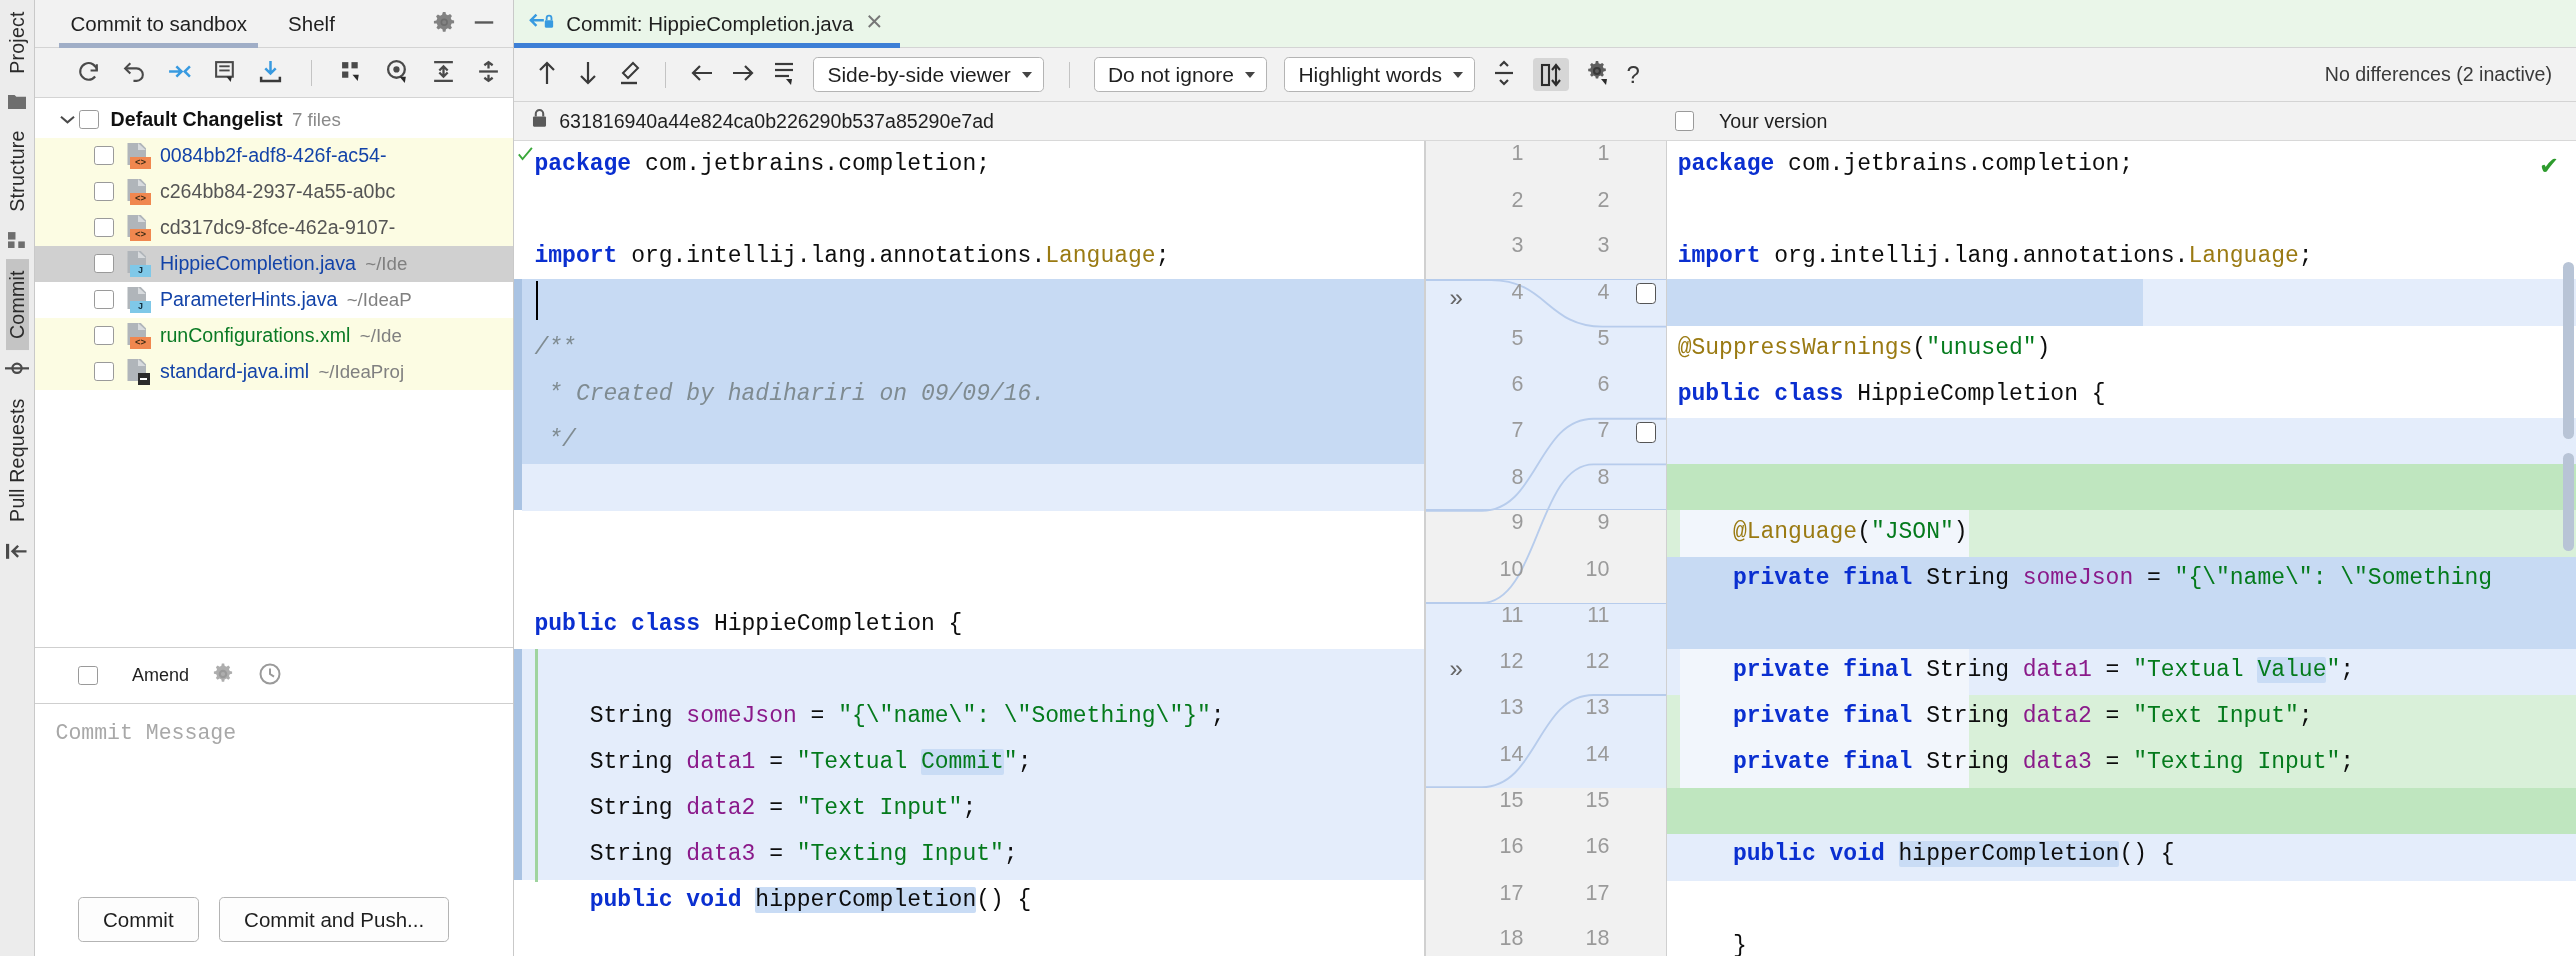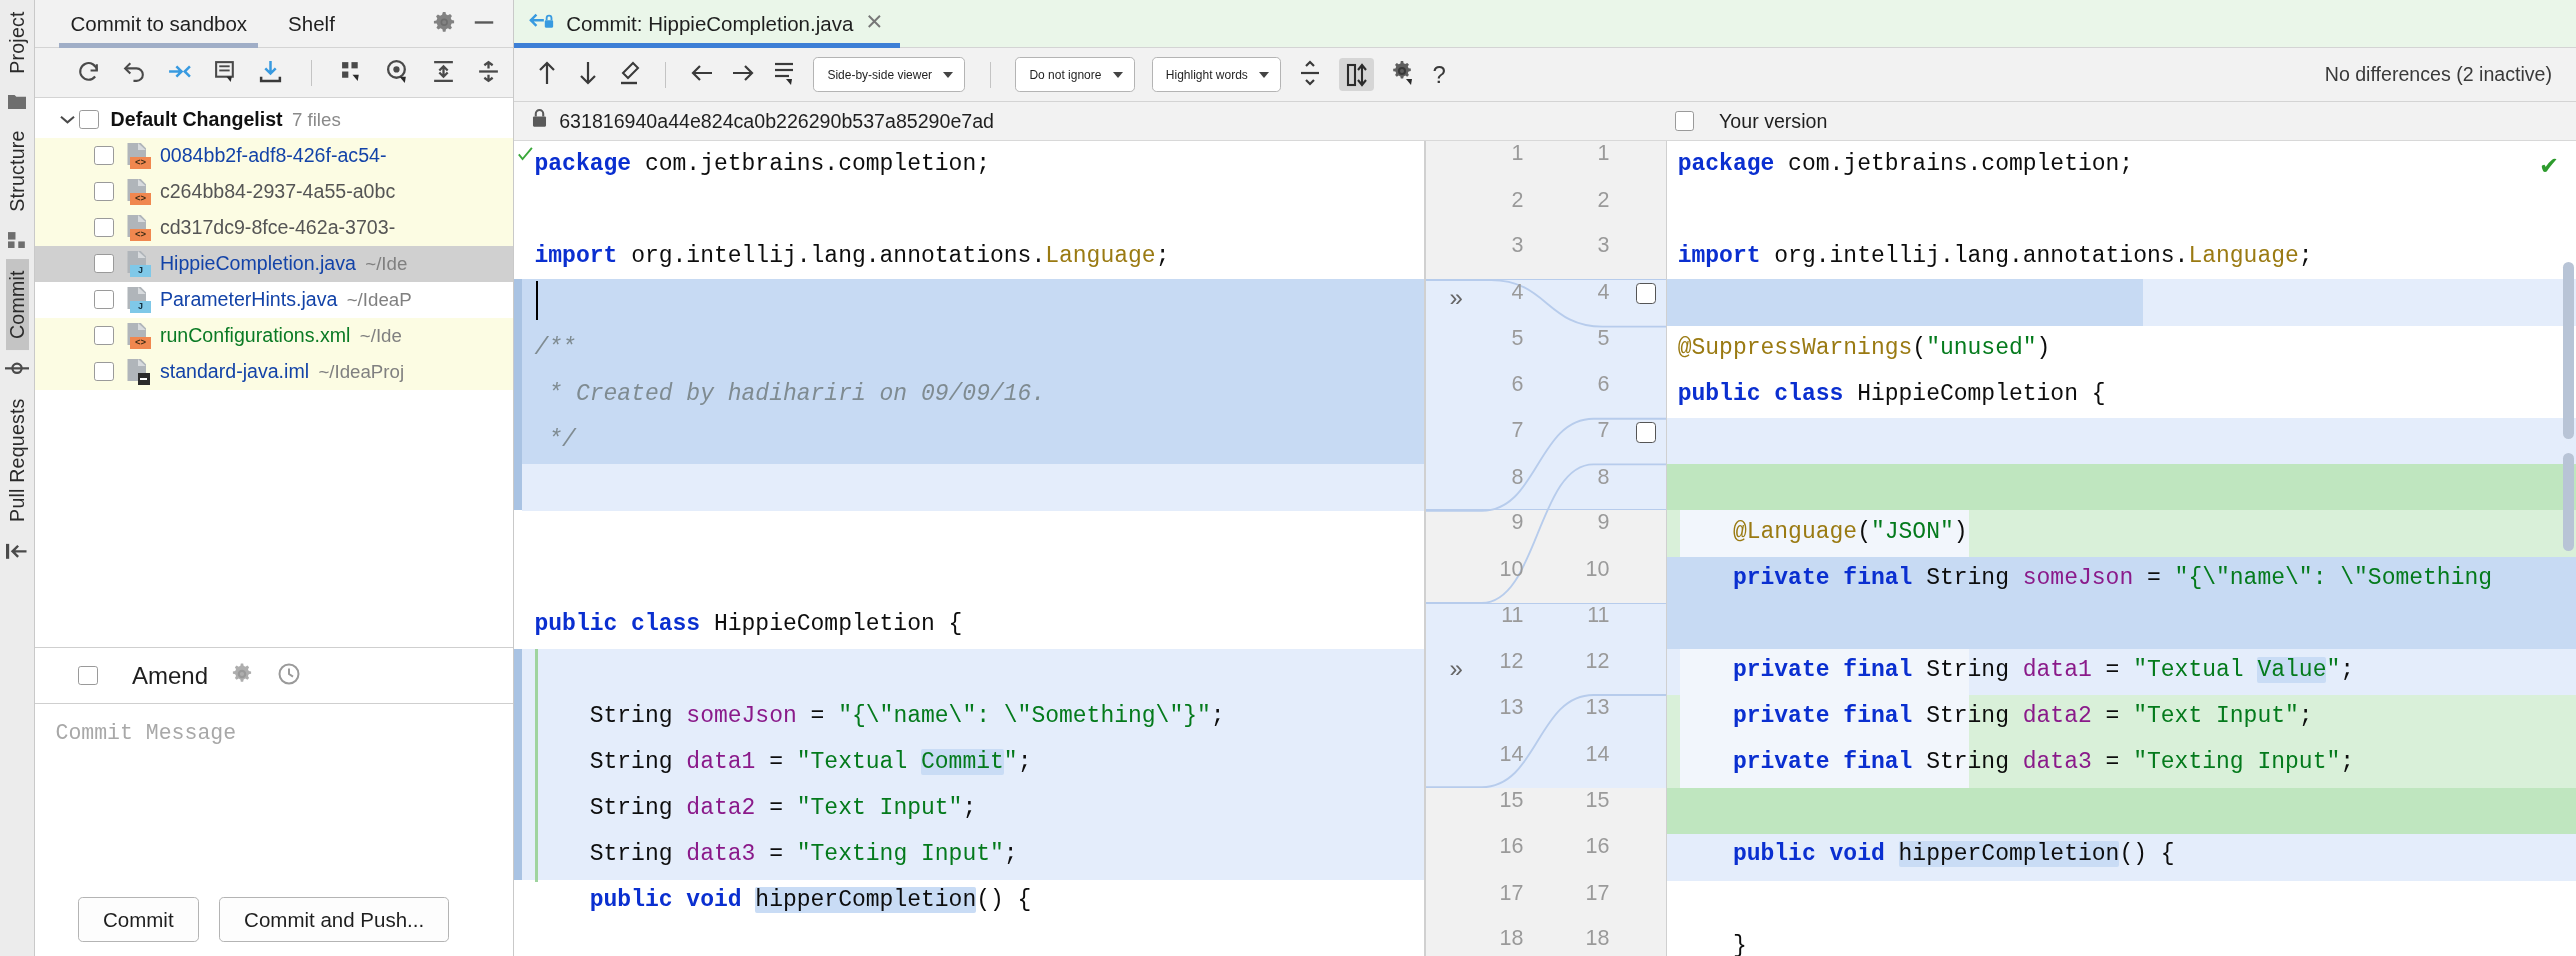--- a/index.html
+++ b/index.html
@@ -90,21 +90,21 @@
   .fname.green { color: #0a7a24; }
   .fpath { color: #808080; font-size: 18.7px; }
   .fl-count { color: #8a8a8a; font-size: 18.7px; margin-left: 9.3px; }
   .fl-title { font-weight: bold; color: #111; font-size: 19.6px; }
 
   .amendbar {
     margin-top: auto; height: 56px; border-top: 0.9px solid #cfcfcf;
     display: flex; align-items: center; padding-left: 43px; gap: 22.4px;
     position: absolute; left: 0; right: 0; bottom: 254px; background:#fff;
   }
-  .amend-label { font-size: 24px; color: #1f1f1f; }
+  .amend-label { font-size: 18px; color: #1f1f1f; }
   .msgbox {
     position: absolute; left: 0; right: 0; bottom: 75px; top: auto; height: 179px;
     border-top: 0.9px solid #cfcfcf; padding: 17px 20.5px; background: #fff;
   }
   .msg-placeholder {
     font-family: "Liberation Mono", monospace; font-size: 21.5px; color: #a8a8a8;
   }
   .btnbar {
     position: absolute; left: 0; right: 0; bottom: 0; height: 75px;
     display: flex; align-items: center; gap: 20.5px; padding-left: 43px; background: #fff;
@@ -127,21 +127,21 @@
   .dtab::after {
     content: ""; position: absolute; left: 0; right: 0; bottom: 0; height: 4.7px; background: #3d7fd6;
   }
   .dtoolbar {
     height: 54px; background: #f2f2f2; border-bottom: 0.9px solid #d4d4d4;
     display: flex; align-items: center; padding-left: 20.5px; gap: 17px;
   }
   .combo {
     border: 0.9px solid #b4b4b4; border-radius: 4.7px; background: #fff;
     height: 35px; display: flex; align-items: center; gap: 11.2px;
-    padding: 0 11.2px 0 13px; font-size: 12px; color: #1f1f1f;
+    padding: 0 11.2px 0 13px; font-size: 21px; color: #1f1f1f;
   }
   .caret { width:0;height:0;border-left:5.6px solid transparent;border-right:5.6px solid transparent;border-top:6.5px solid #444; }
   .nodiff { margin-left: auto; padding-right: 24px; font-size: 19.6px; color: #3a3a3a; }
   .tgl-on { background: #d6d6d6; border-radius: 3.7px; padding: 3.7px 5.6px; display:flex; }
 
   .dheader {
     height: 39px; background: #f2f2f2; display: flex; align-items: center;
     border-bottom: 0.9px solid #d8d8d8; font-size: 19.6px; color: #1f1f1f;
   }
   .dh-left { display: flex; align-items: center; gap: 11.2px; padding-left: 17px; flex: 1 1 0; min-width:0; }
@@ -353,21 +353,21 @@
       </div>
 
       <div class="fl-row yellow">
         <span class="fl-indent"></span>
         <span class="cb"></span>
         <span class="ficon">
           <span class="sheet"></span>
             <span class="fold"></span>
             <span class="badge xml">&lt;&gt;</span>
         </span>
-        <span class="fname grey">cd317dc9-8fce-462a-3703-</span>
+        <span class="fname grey">cd317dc9-8fce-462a-9107-</span>
       </div>
 
       <div class="fl-row selected">
         <span class="fl-indent"></span>
         <span class="cb"></span>
         <span class="ficon">
           <span class="sheet"></span>
             <span class="fold"></span>
             <span class="badge java">J</span>
         </span>

